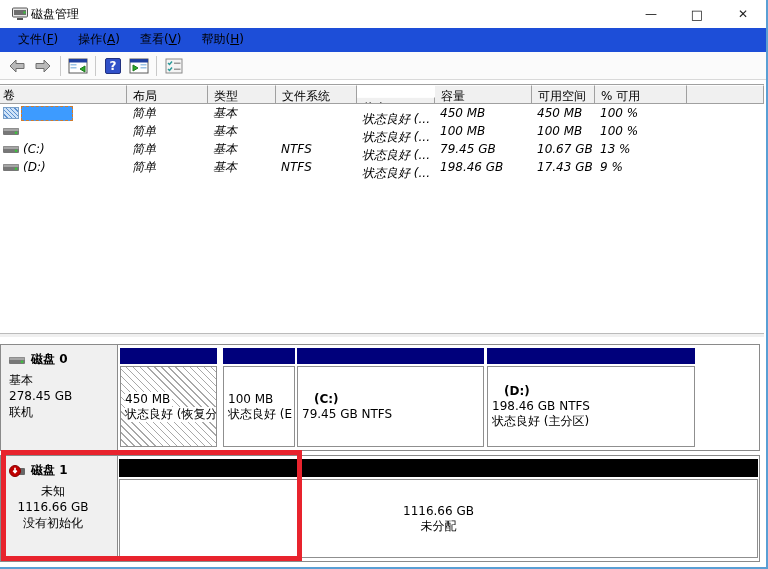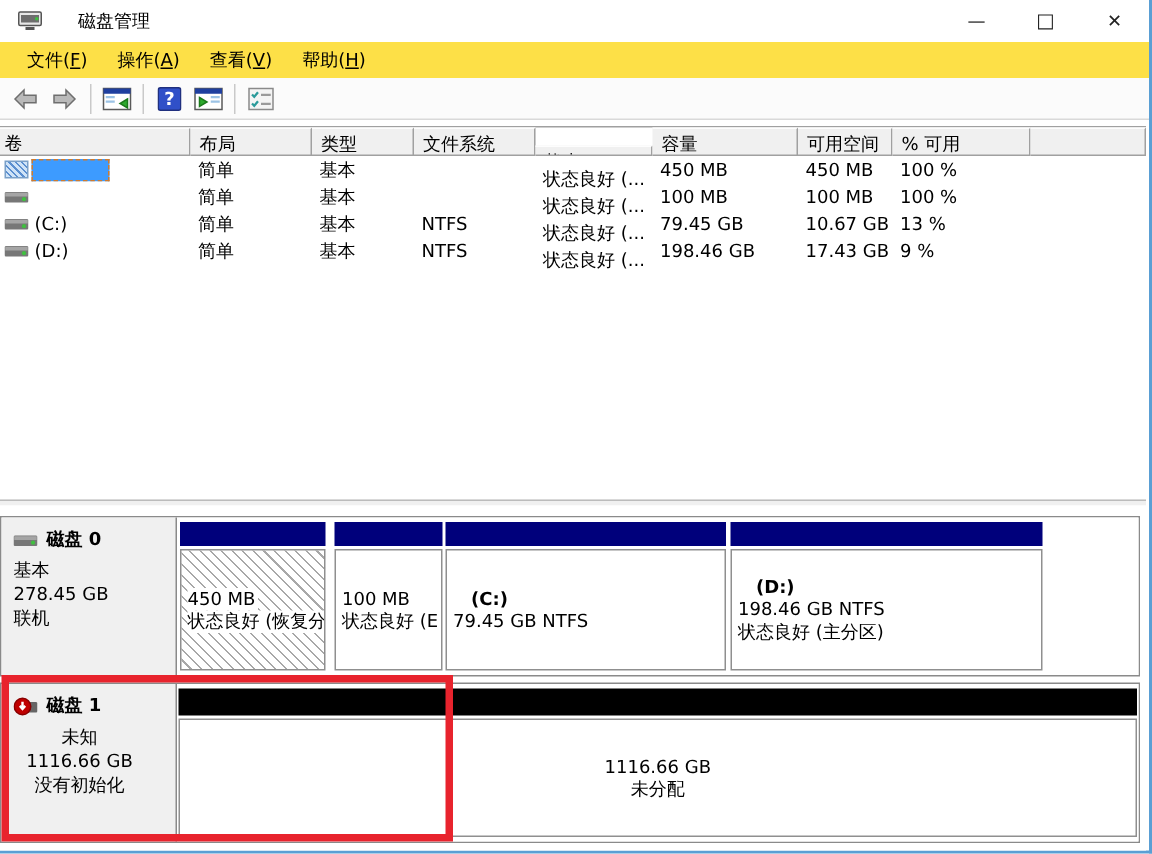--- a/index.html
+++ b/index.html
@@ -10,37 +10,37 @@
     font-size: 12px;
     color: #000;
     background: #fff;
     overflow: hidden;
     border-right: 2px solid #5a9fd4;
     border-bottom: 2px solid #5a9fd4;
   }
   
   .titlebar { position:absolute; top:0; left:0; width:100%; height:28px; background:#fff; display:flex; align-items:center; }
   .app-icon { margin-left:12px; width:16px; height:14px; flex:0 0 auto; }
-  .title-text { margin-left:24px; }
+  .title-text { margin-left:3px; }
   .win-controls { position:absolute; right:0; top:0; height:28px; display:flex; }
   .wbtn { width:46px; height:28px; display:flex; align-items:center; justify-content:center; font-size:12px; color:#222; }
   .wbtn.max { font-size:13px; }
   
-  .menubar { position:absolute; top:28px; left:0; width:100%; height:24px; background:#fde047; display:flex; align-items:center; padding-left:8px; }
+  .menubar { position:absolute; top:28px; left:0; width:100%; height:24px; background:#1d4ed8; display:flex; padding-left:8px; }
   .menu-item { padding:3px 10px; }
   .mnem { text-decoration: underline; }
   
   .toolbar { position:absolute; top:52px; left:0; width:100%; height:28px; background:#fbfbfb; border-bottom:1px solid #d9d9d9; display:flex; align-items:center; padding-left:4px; }
   .tbtn { width:26px; height:24px; display:flex; align-items:center; justify-content:center; }
   .tsep { width:1px; height:20px; background:#c9c9c9; margin:0 4px; }
   
   .listpane { position:absolute; top:84px; left:0; width:764px; height:249px; background:#fff; }
   .hrow { display:flex; height:20px; border-top:1px solid #a0a0a0; }
   .hcell { background:#f0f0f0; border-right:1px solid #a0a0a0; border-bottom:1px solid #a0a0a0; border-top:1px solid #fdfdfd; padding:2px 0 0 6px; white-space:nowrap; overflow:hidden; }
-  .vrow { display:flex; height:18px; align-items:center; }
+  .vrow { display:flex; height:18px; align-items:center;font-style:italic; }
   .vrow .cell { white-space:nowrap; overflow:hidden; padding-left:5px; }
   .c0 { width:127px; display:flex; align-items:center; padding-left:3px !important; }
   .c1 { width:81px; } .c2 { width:68px; } .c3 { width:81px; } .c4 { width:78px;margin-top:12px; }
   .c5 { width:97px; } .c6 { width:63px; } .c7 { width:92px; } .c8 { flex:1; }
   .row-icon { width:16px; height:14px; flex:0 0 auto; }
   .hatch-icon { width:16px; height:12px; flex:0 0 auto; border:1px solid #7aa0c8;
     background: repeating-linear-gradient(45deg,#cfe3f7 0 2px,#5b8fd0 2px 3px); }
   .sel-block { width:52px; height:15px; margin-left:2px; background:#3d9bff; border:1px dashed #cf7b2e; }
   .vname { margin-left:4px; }
   

